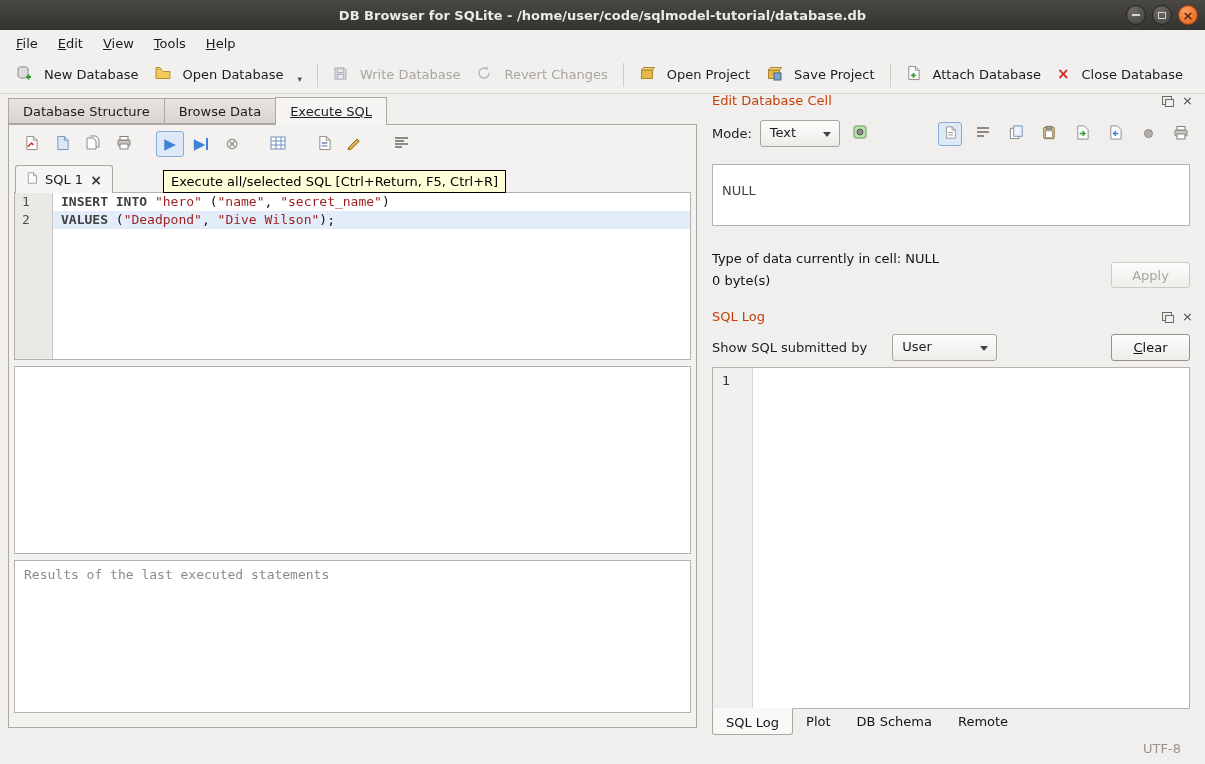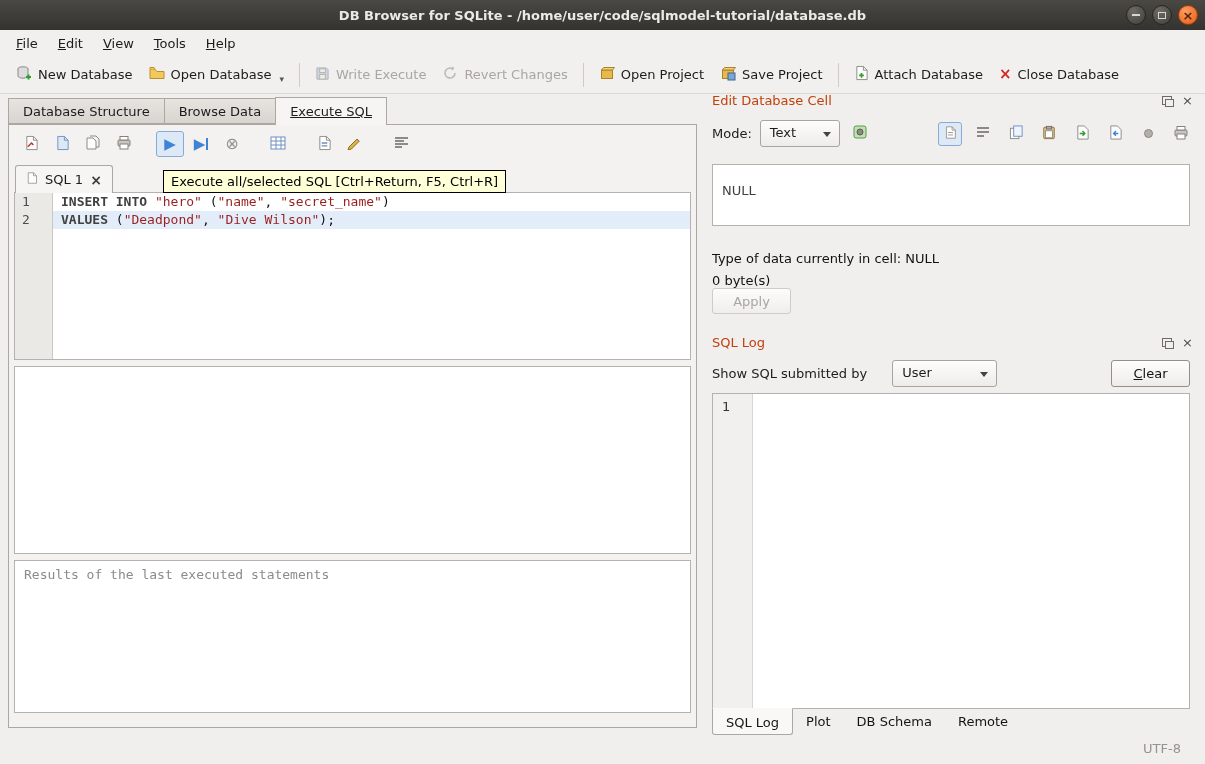--- a/index.html
+++ b/index.html
@@ -43,21 +43,21 @@
   }
   .menu-item { padding: 4px 10px; }
   .mn { text-decoration: underline; }
 
   
   .toolbar {
     height: 38px; background: #f1f0ee;
     border-bottom: 1px solid #dbd8d3;
     display: flex; align-items: center; padding: 0 8px;
   }
-  .tbtn { display: flex; align-items: center; gap: 6px; padding: 5px 8px; border-radius: 3px; white-space: nowrap; }
+  .tbtn { display: flex; align-items: center; gap: 12px; padding: 5px 8px; border-radius: 3px; white-space: nowrap; }
   .tbtn.disabled { color: #a9a6a1; }
   .tbtn.disabled svg { opacity: .45; }
   .tsep { width: 1px; height: 24px; background: #cfccc7; margin: 0 7px; flex-shrink: 0; }
   .drop-arrow { font-size: 9px; color: #555; margin-left: 2px; align-self: flex-end; }
 
   .redx { color: #ce2a24; font-weight: bold; font-size: 15px; line-height: 1; }
 
   
   .left-pane { position: absolute; left: 8px; top: 97px; width: 689px; height: 631px; }
   .main-tabs { display: flex; height: 27px; position: relative; z-index: 3; padding-left: 0; }
@@ -147,21 +147,21 @@
   }
   .cell-icons { display: flex; gap: 9px; margin-left: auto; align-items: center; }
   .sbtn { width: 24px; height: 24px; display: flex; align-items: center; justify-content: center; border: 1px solid transparent; border-radius: 3px; }
   .sbtn.selected { border-color: #86abd6; background: #dde9f7; }
   .nullDot { width: 9px; height: 9px; border-radius: 50%; background: #b3b0ab; border: 1px solid #8d8a85; }
 
   .cellbox {
     margin: 17px 7px 10px 7px; height: 62px; border: 1px solid #b5b1ac; background: #fff;
     padding: 18px 9px; color: #3f3f3f;
   }
-  .type-row { display: flex; align-items: flex-start; margin: 15px 7px 0 7px; flex-direction: column; }
+  .type-row { display: flex; align-items: flex-end; margin: 15px 7px 0 7px; }
   .type-col { flex: 1; display: flex; flex-direction: column; gap: 7px; color: #111; }
   .apply-btn {
     width: 79px; height: 26px; border: 1px solid #cfccc7; border-radius: 3px;
     background: linear-gradient(#fcfcfb, #f0eeeb); color: #a9a6a1;
     display: flex; align-items: center; justify-content: center;
   }
 
   .loghead { margin-top: 18px; }
   .filter-row { display: flex; align-items: center; margin: 8px 7px 0 7px; gap: 25px; }
   .clear-btn {
@@ -226,21 +226,21 @@
     <span>Open Database</span>
     <span class="drop-arrow">▾</span>
   </div>
   <div class="tsep"></div>
   <div class="tbtn disabled">
     <span><svg width="15" height="15" viewBox="0 0 16 16">
           <path d="M2 2h10l2 2v10H2z" fill="#9fb7d8" stroke="#6c6963"></path>
           <rect x="5" y="9" width="6" height="5" fill="#e8e8e8" stroke="#6c6963"></rect>
           <rect x="5" y="3" width="6" height="4" fill="#e8e8e8" stroke="#6c6963"></rect>
         </svg></span>
-    <span>Write Execute</span>
+    <span>Write Database</span>
   </div>
   <div class="tbtn disabled">
     <span><svg width="16" height="16" viewBox="0 0 16 16">
           <path d="M13 8a5 5 0 1 1-2-4" fill="none" stroke="#7c7973" stroke-width="1.6"></path>
           <path d="M11 1l1.2 3.2-3.2.9z" fill="#7c7973"></path>
         </svg></span>
     <span>Revert Changes</span>
   </div>
   <div class="tsep"></div>
   <div class="tbtn">

